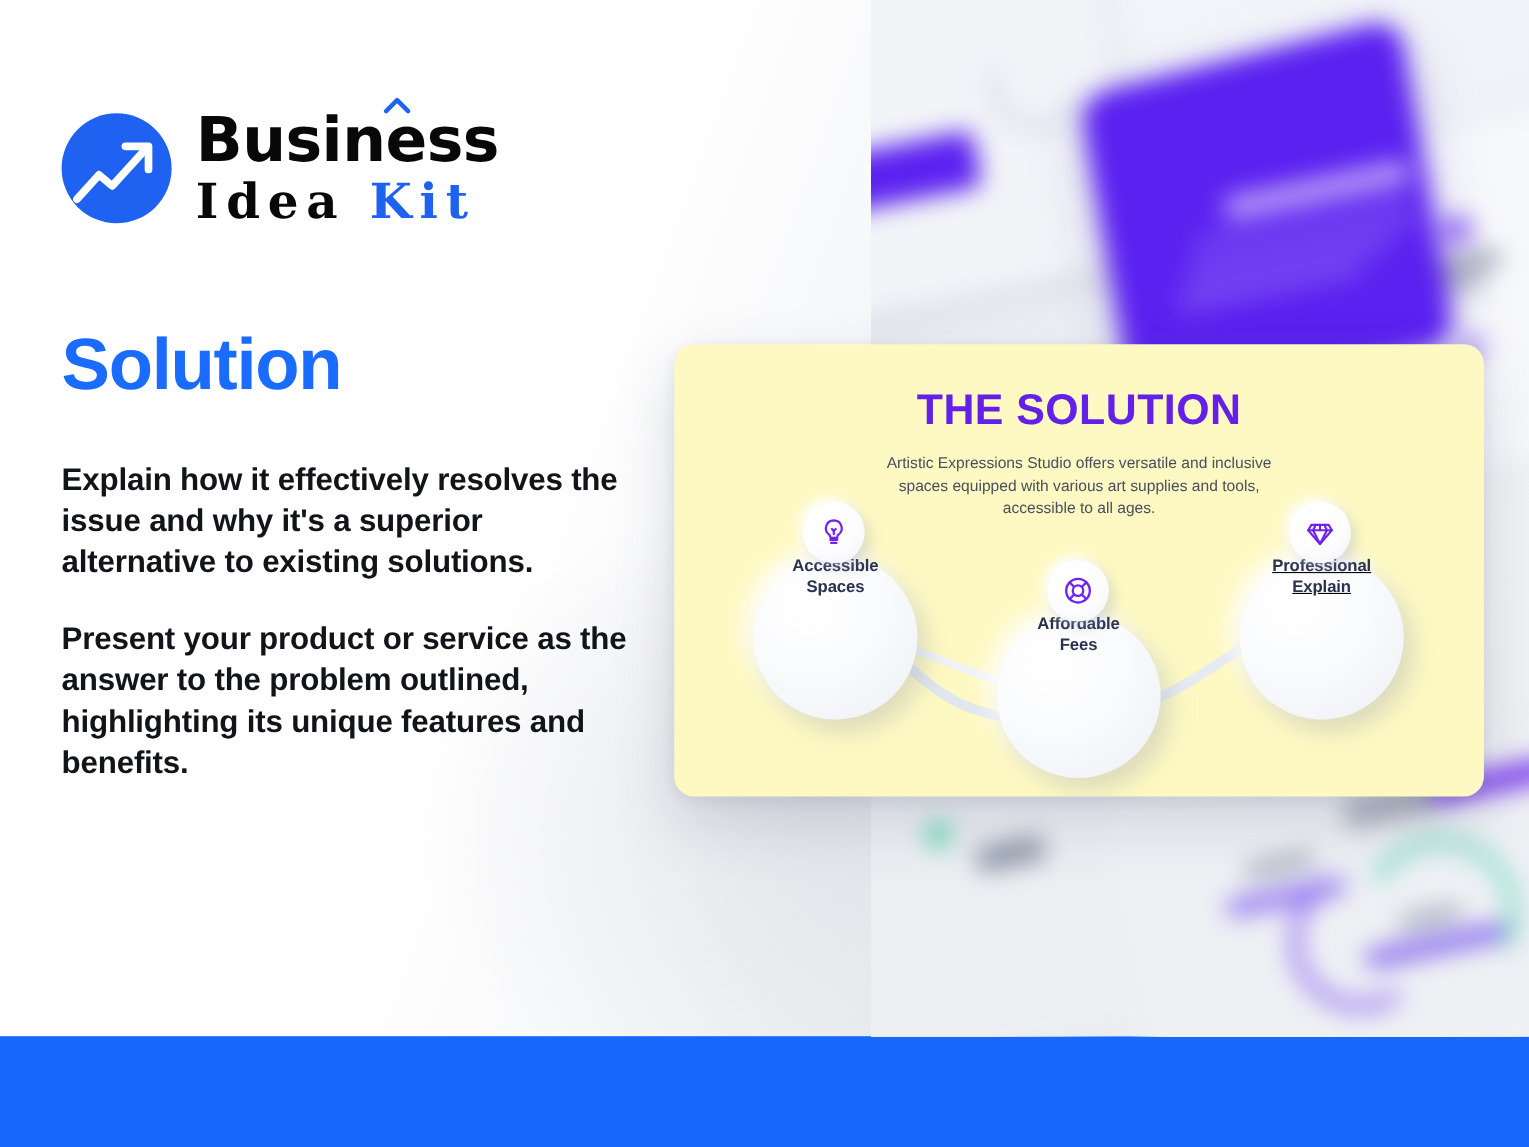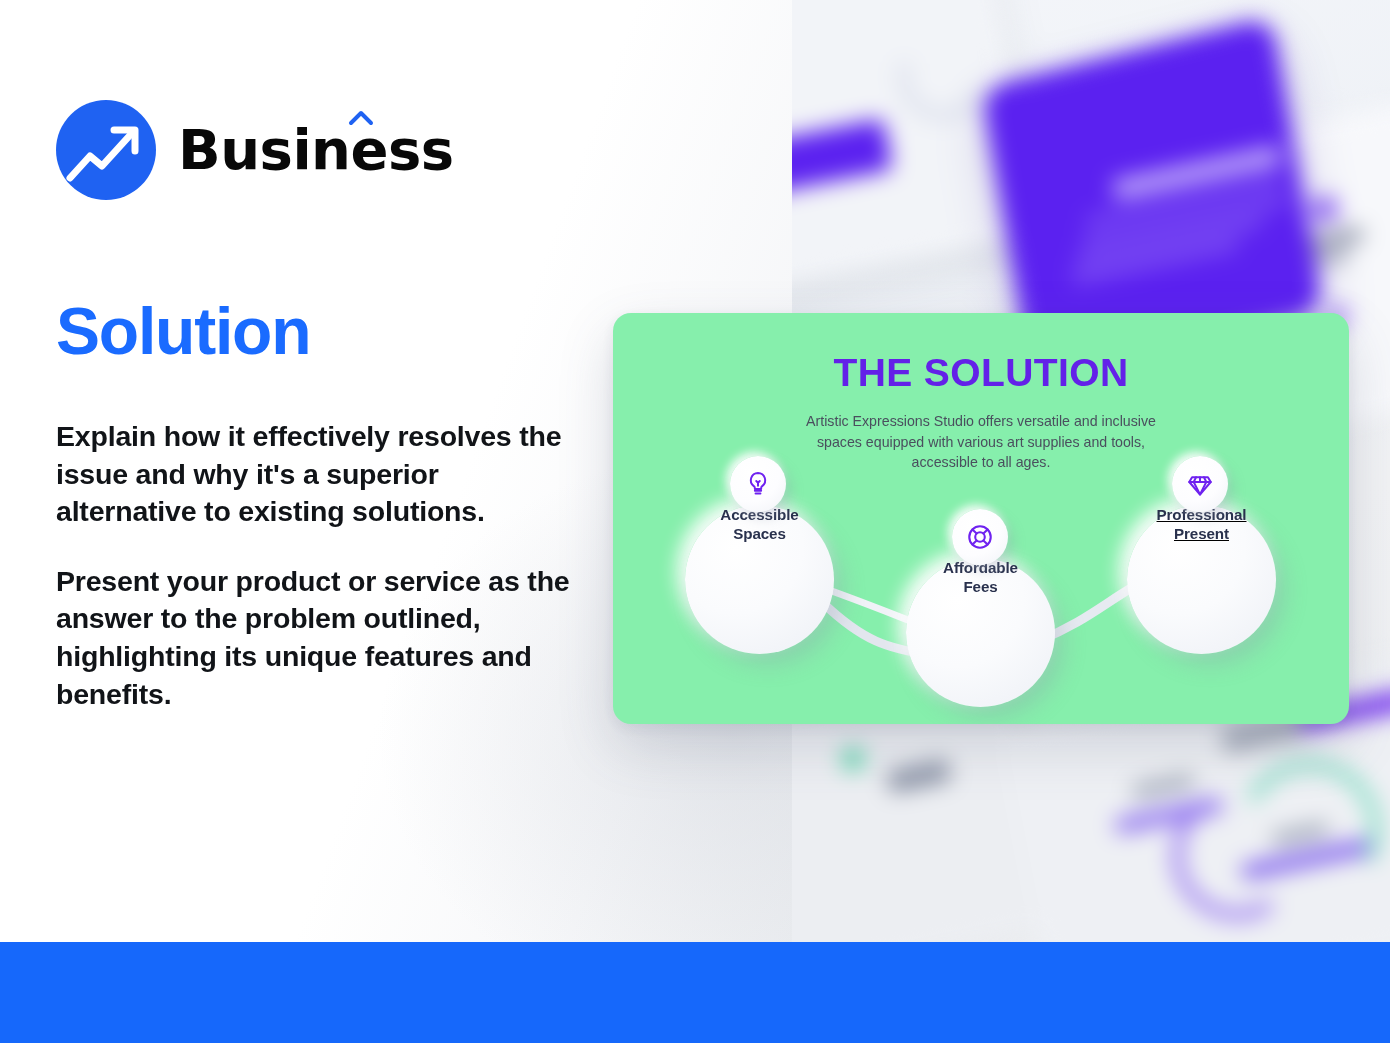--- a/index.html
+++ b/index.html
@@ -210,21 +210,21 @@
   .deck-txt-e { left: 340px; top: 780px; width: 62px; height: 12px; background: #98a0b2; border-radius: 4px; transform: rotate(-12deg); }
   .deck-txt-f { left: 480px; top: 828px; width: 56px; height: 12px; background: #98a0b2; border-radius: 4px; transform: rotate(-12deg); }
   .deck-bar-top { left: 500px; top: 700px; width: 120px; height: 22px; background: #7b3df0; border-radius: 6px; transform: rotate(-12deg); }
   .deck-txt-g { left: 430px; top: 720px; width: 80px; height: 26px; background: #a7adbb; border-radius: 5px; transform: rotate(-12deg); }
 
   
   .solution-card {
     position: absolute;
     left: 613px; top: 313px;
     width: 736px; height: 411px;
-    background: #86efac;
+    background: #fef9c3;
     border-radius: 18px;
     box-shadow: 0 22px 55px rgba(80,90,115,0.20), 0 4px 14px rgba(80,90,115,0.10);
     overflow: hidden;
   }
   .card-head {
     text-align: center;
     padding-top: 38px;
   }
   .card-title {
     font-size: 39px;
@@ -303,20 +303,23 @@
           <path d="M14 78 L34 56 L46 66 L76 33" stroke="#ffffff" stroke-width="7" fill="none" stroke-linecap="round" stroke-linejoin="round"></path>
           <path d="M58 30 L79 30 L79 51" stroke="#ffffff" stroke-width="7" fill="none" stroke-linecap="round" stroke-linejoin="round"></path>
         </svg>
       </div>
       <div class="logo-words">
         <div class="logo-line1">
           <span>Business</span>
           <svg class="logo-caret" viewBox="0 0 26 16">
             <path d="M3 13 L13 3 L23 13" stroke="#1f62f2" stroke-width="4" fill="none" stroke-linecap="round" stroke-linejoin="round"></path>
           </svg>
+        </div>
+        <div class="logo-line2">
+          <span>Idea </span><span class="logo-kit">Kit</span>
         </div>
       </div>
     </div>
 
     <h1 class="page-title">Solution</h1>
 
     <div class="body-copy">
       <p>Explain how it effectively resolves the issue and why it's a superior alternative to existing solutions.</p>
       <p>Present your product or service as the answer to the problem outlined, highlighting its unique features and benefits.</p>
     </div>
@@ -397,21 +400,21 @@
           <circle cx="12" cy="12" r="4.1"></circle>
           <line x1="5.5" y1="5.5" x2="9.1" y2="9.1"></line>
           <line x1="14.9" y1="9.1" x2="18.5" y2="5.5"></line>
           <line x1="14.9" y1="14.9" x2="18.5" y2="18.5"></line>
           <line x1="5.5" y1="18.5" x2="9.1" y2="14.9"></line>
         </svg>
       </div>
 
       <div class="node node-c">
         <div class="node-label">
-          <span>Professional</span><br><span>Present</span>
+          <span>Professional</span><br><span>Explain</span>
         </div>
       </div>
       <div class="icon-bubble bub-c">
         <svg width="28" height="28" viewBox="0 0 24 24" fill="none" stroke="#6f22f0" stroke-width="1.7" stroke-linecap="round" stroke-linejoin="round">
           <path d="M5.2 6.2h13.6l2.4 4.1L12 21 2.8 10.3z"></path>
           <line x1="2.8" y1="10.3" x2="21.2" y2="10.3"></line>
           <path d="M8.6 6.2 6.6 10.3 12 21l5.4-10.7-2-4.1"></path>
           <path d="M12 6.2v4.1"></path>
         </svg>
       </div>

